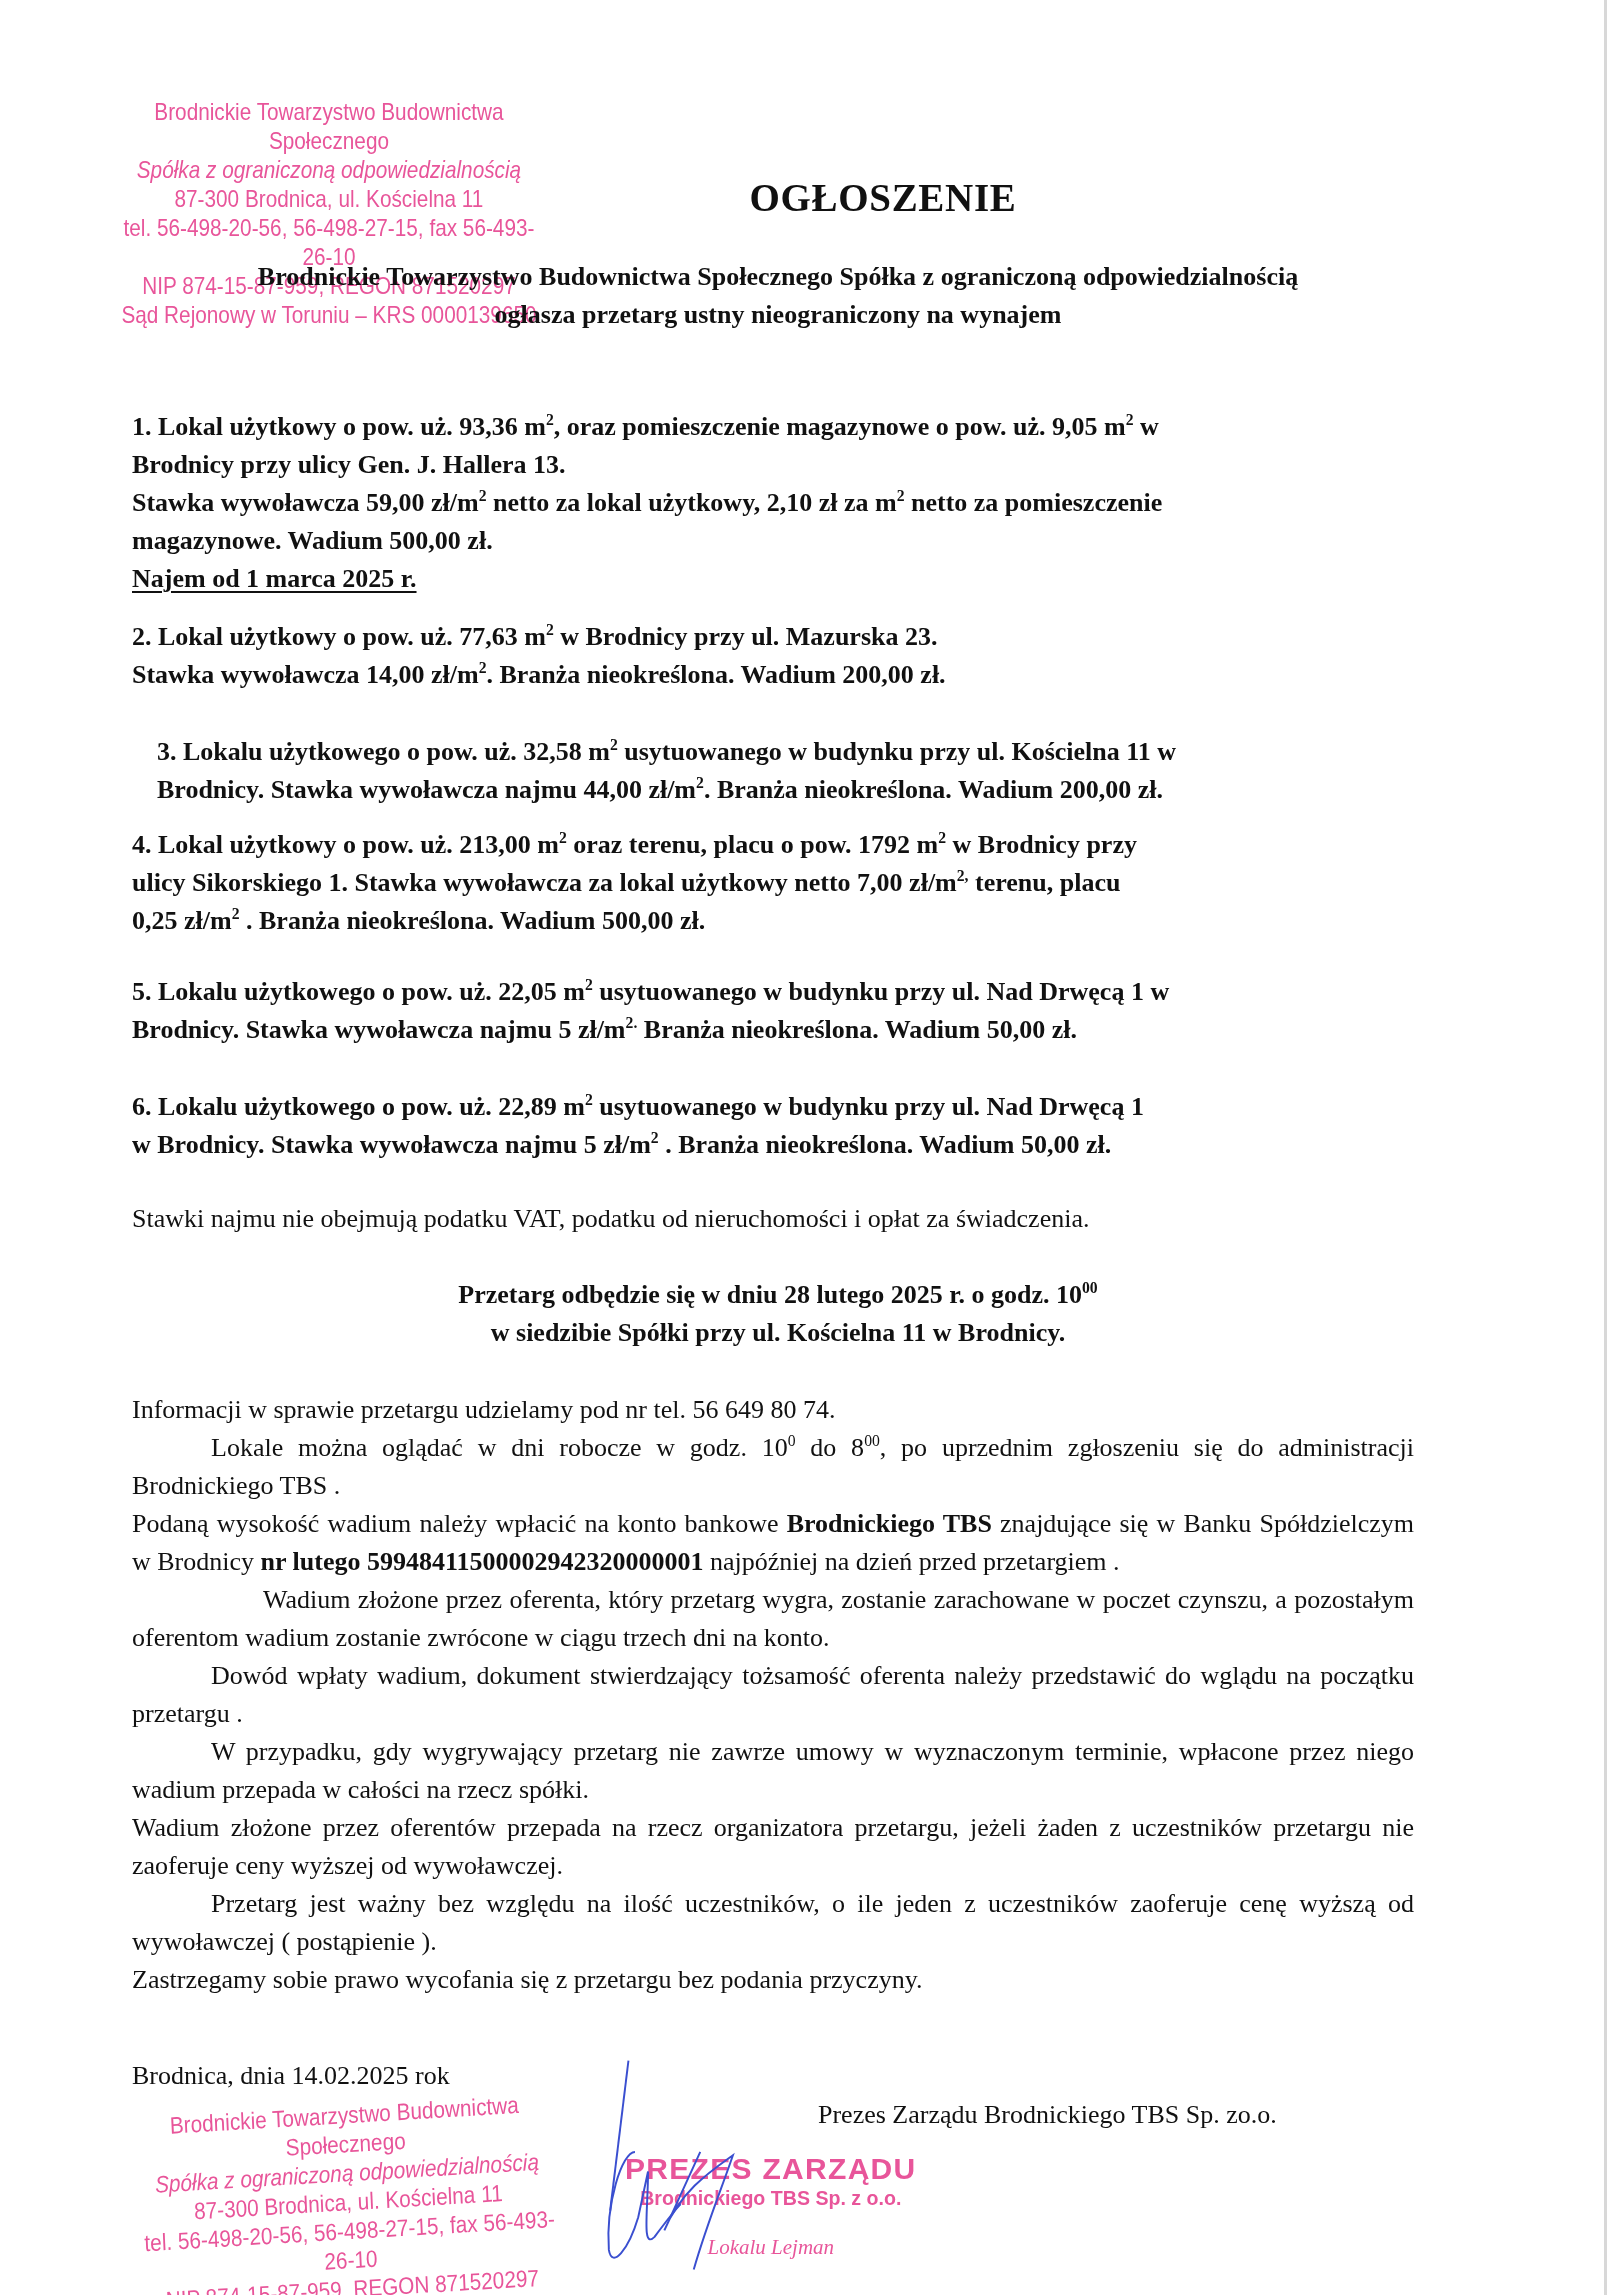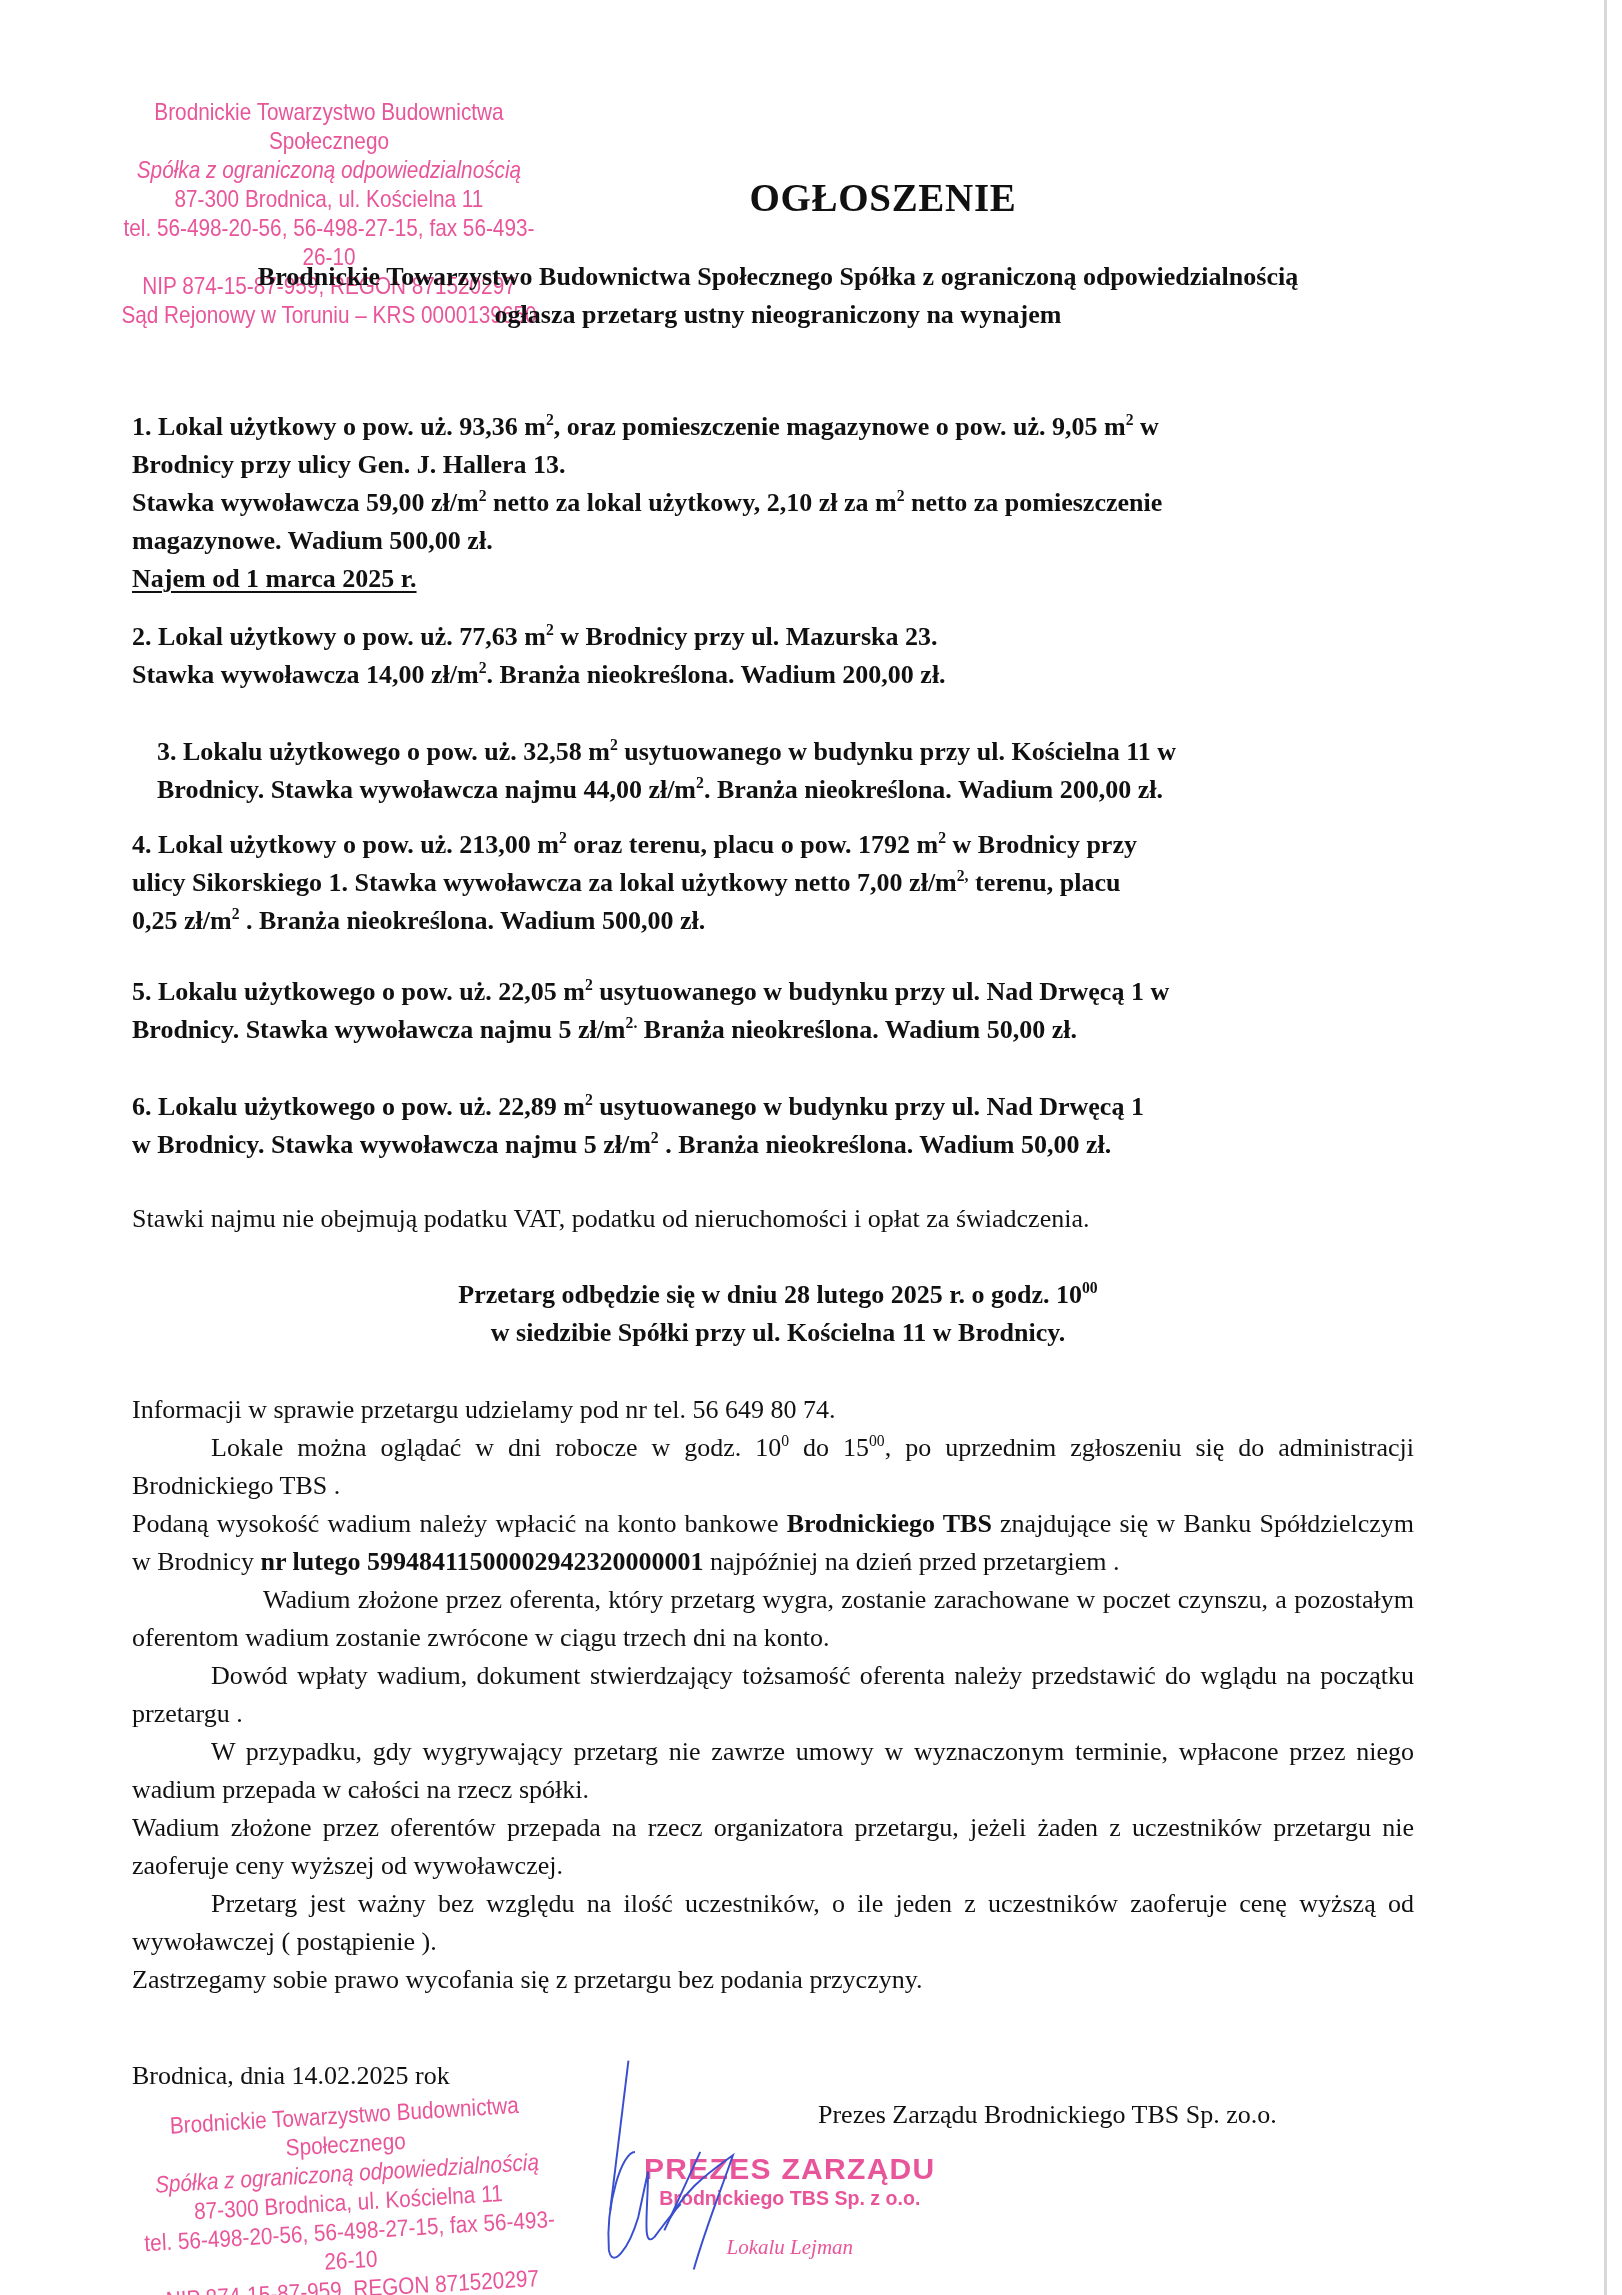--- a/index.html
+++ b/index.html
@@ -21,21 +21,21 @@
   .bold { font-weight: bold; }
   sup { font-size: 15.7px; line-height: 0; vertical-align: 10.5px; }
   .u { text-decoration: underline; text-decoration-thickness: 2px; text-underline-offset: 3.9px; }
   .center { text-align: center; }
   .body-text { font-size: 26px; line-height: 38px; text-align: justify; }
   .ind1 { text-indent: 79px; }
   .ind2 { text-indent: 131px; }
   p { margin: 0; }
   .date-line { position: absolute; left: 132px; top: 2061px; font-size: 26px; }
   .sig-title { position: absolute; left: 818px; top: 2100px; font-size: 26px; font-weight: normal; }
-  .stamp2 { position: absolute; left: 644px; top: 2152px; color: #e8559a; text-align: center;
+  .stamp2 { position: absolute; left: 625px; top: 2152px; color: #e8559a; text-align: center;
             font-family: "Liberation Sans", "DejaVu Sans", sans-serif; font-weight: bold; }
   .stamp2 .l1 { font-size: 30px; letter-spacing: 1.3px; line-height: 34px; }
   .stamp2 .l2 { font-size: 19.6px; line-height: 25px; }
   .stamp2 .l3 { font-family: "Liberation Serif", "DejaVu Serif", serif; font-style: italic; font-weight: normal;
                 font-size: 21px; margin-top: 23.6px; }
   .signature { position: absolute; left: 602px; top: 2054px; width: 301px; height: 222px; }
 </style>
 </head>
 <body>
 
@@ -93,21 +93,21 @@
 
 <div class="block" style="top:1200px;">Stawki najmu nie obejmują podatku VAT, podatku od nieruchomości i opłat za świadczenia.</div>
 
 <div class="block bold center" style="top:1276px; left:124px; width:1308px;">
   <div><span>Przetarg odbędzie się w dniu 28 lutego 2025 r. o godz. 10</span><sup>00</sup></div>
   <div>w siedzibie Spółki przy ul. Kościelna 11 w Brodnicy.</div>
 </div>
 
 <div class="block body-text" style="top:1391px;">
   <p>Informacji w sprawie przetargu udzielamy pod nr tel.  56 649 80 74.</p>
-  <p class="ind1"><span>Lokale  można oglądać w dni robocze w godz. 10</span><sup>0</sup><span> do 15</span><sup>00</sup><span>, po uprzednim zgłoszeniu się do administracji Brodnickiego TBS .</span></p>
+  <p class="ind1"><span>Lokale  można oglądać w dni robocze w godz. 10</span><sup>0</sup><span> do 8</span><sup>00</sup><span>, po uprzednim zgłoszeniu się do administracji Brodnickiego TBS .</span></p>
   <p><span>Podaną wysokość wadium należy wpłacić na konto bankowe </span><span class="bold">Brodnickiego TBS</span><span> znajdujące się w Banku Spółdzielczym w Brodnicy </span><span class="bold">nr lutego 59948411500002942320000001</span><span> najpóźniej na dzień przed przetargiem .</span></p>
   <p class="ind2">Wadium złożone przez oferenta, który przetarg wygra, zostanie zarachowane w poczet czynszu, a pozostałym oferentom wadium zostanie zwrócone w ciągu trzech dni na konto.</p>
   <p class="ind1">Dowód wpłaty wadium, dokument stwierdzający tożsamość oferenta  należy przedstawić do wglądu na początku przetargu .</p>
   <p class="ind1">W przypadku, gdy wygrywający przetarg nie zawrze umowy w wyznaczonym terminie, wpłacone przez niego wadium przepada w całości na rzecz spółki.</p>
   <p>Wadium złożone przez oferentów przepada na rzecz organizatora przetargu, jeżeli żaden z uczestników przetargu nie zaoferuje ceny wyższej od wywoławczej.</p>
   <p class="ind1">Przetarg jest ważny bez względu na ilość uczestników, o ile jeden z uczestników zaoferuje cenę wyższą od wywoławczej ( postąpienie ).</p>
   <p>Zastrzegamy sobie prawo wycofania się z przetargu bez podania przyczyny.</p>
 </div>
 
 <div class="date-line">Brodnica, dnia 14.02.2025 rok</div>

